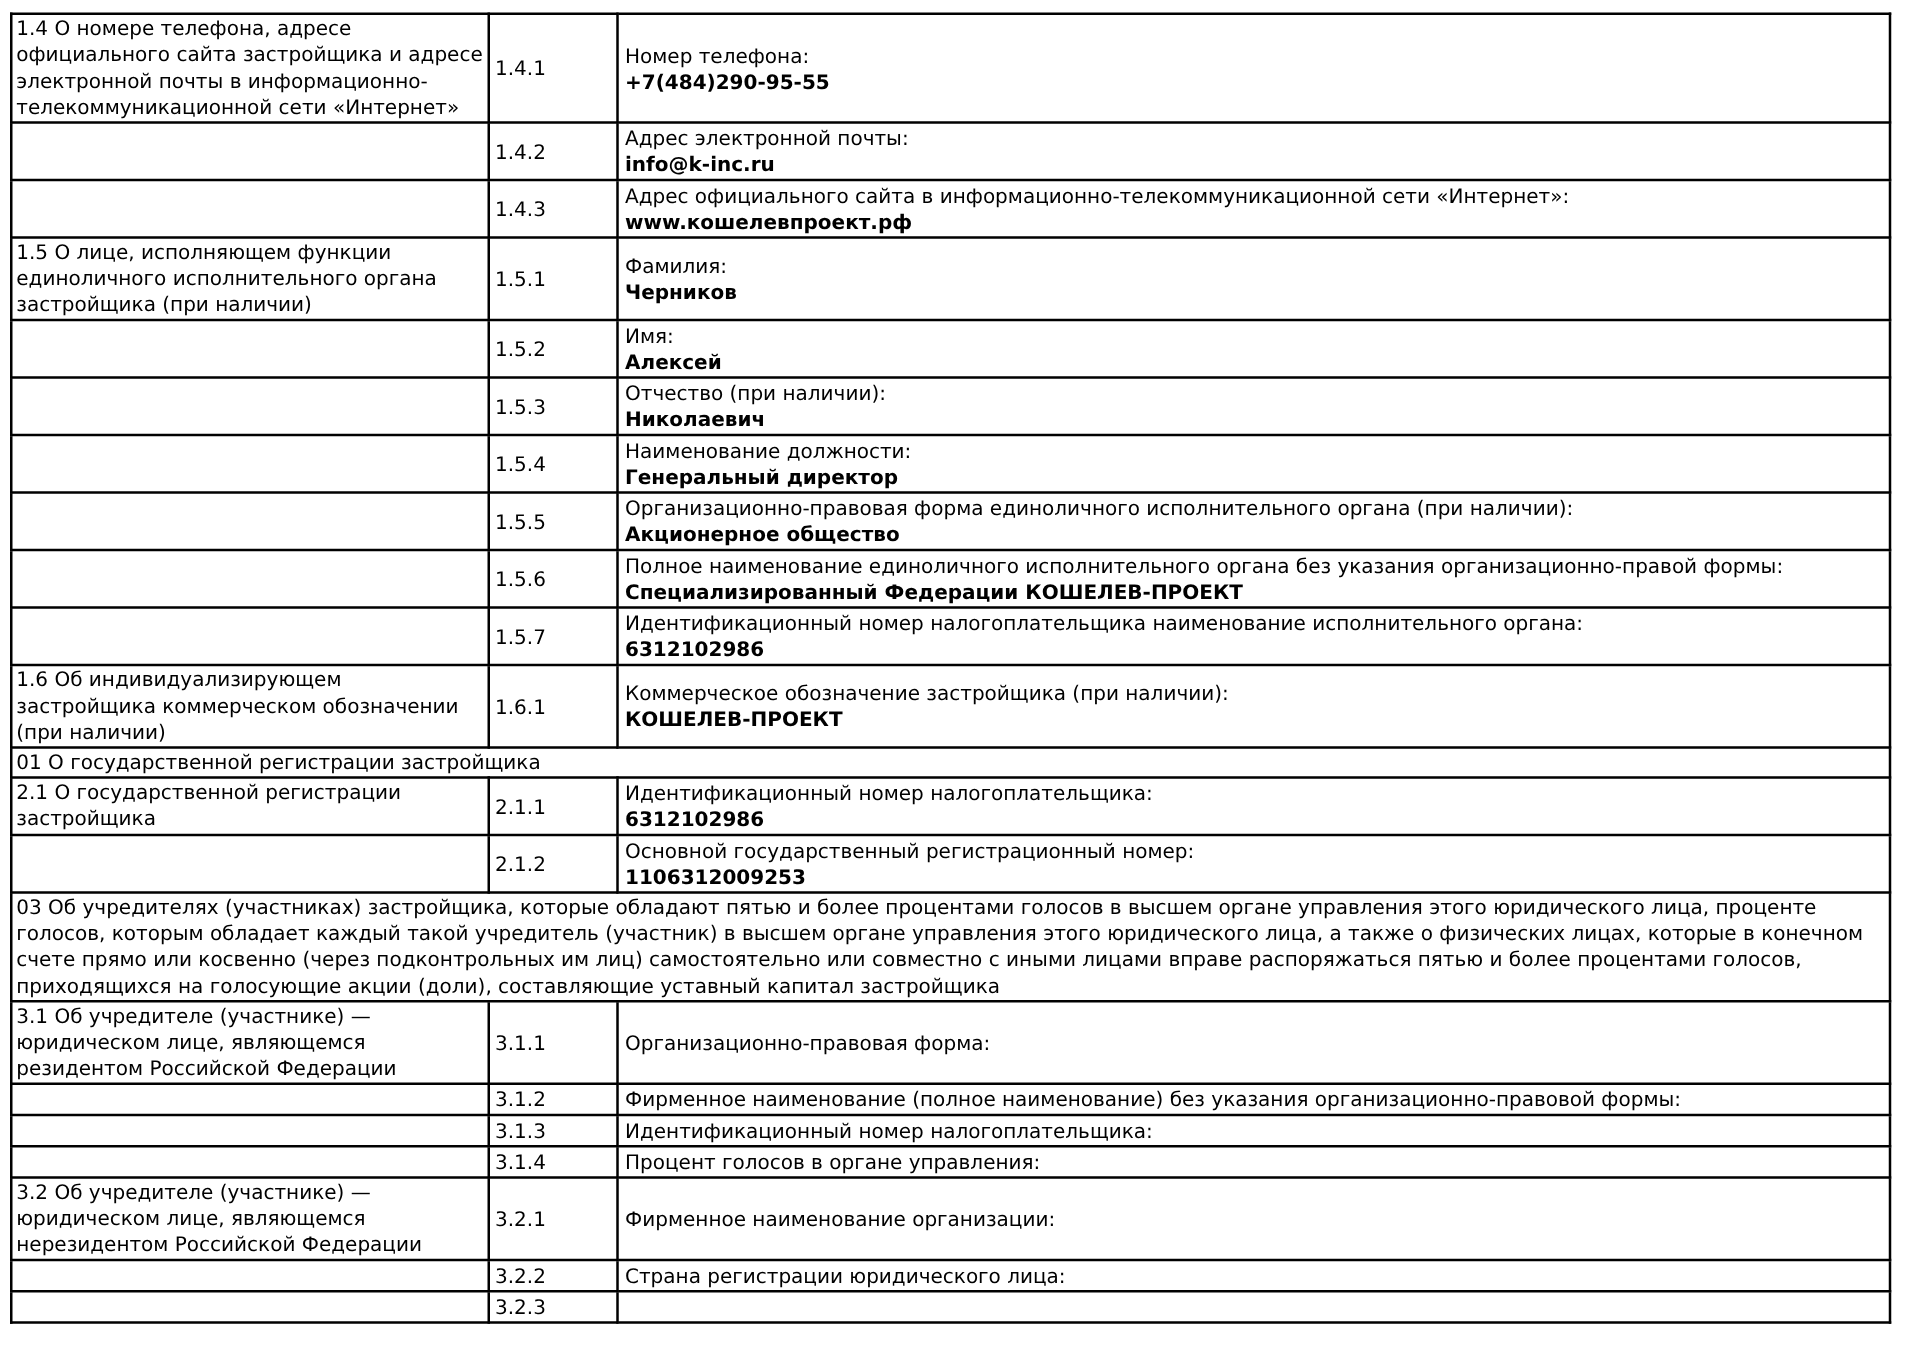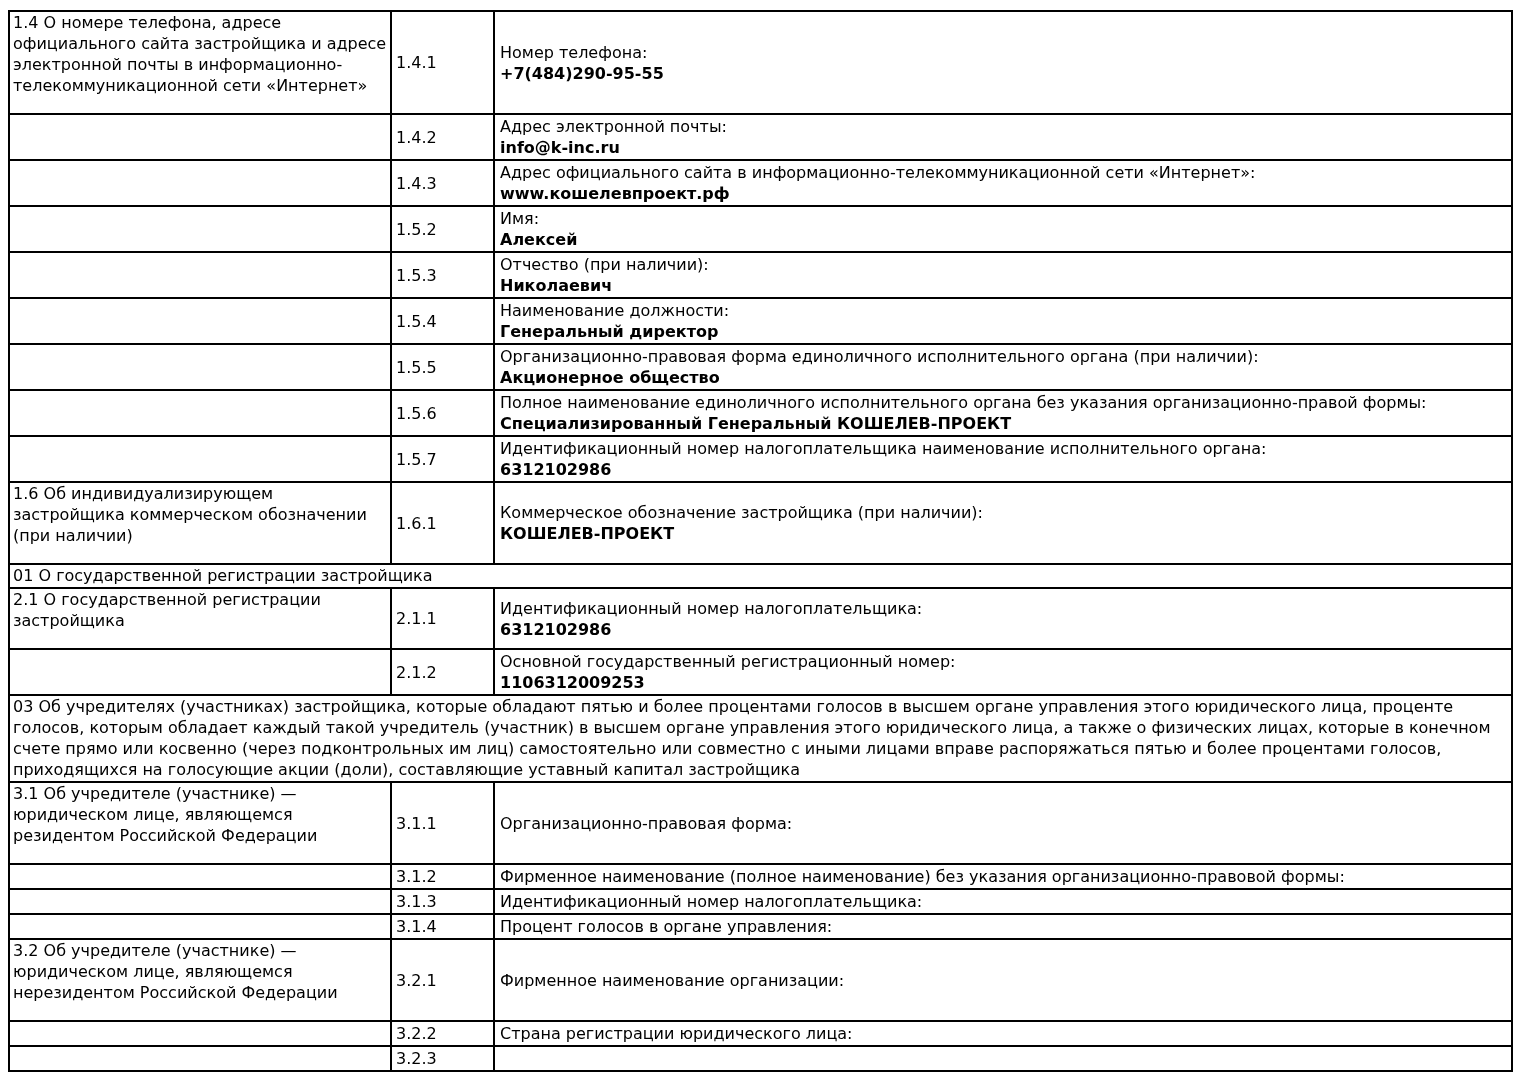--- a/index.html
+++ b/index.html
@@ -25,21 +25,21 @@
   col.w1 { width: 382px; }
   col.w2 { width: 103px; }
   td {
     border: 2px solid #000000;
     line-height: 21px;
     overflow: hidden;
     word-wrap: break-word;
   }
   td.c1 {
     vertical-align: top;
-    padding: 0 3px 17px 3px;
+    padding: 0 3px 1px 3px;
   }
   td.c2 {
     vertical-align: middle;
     padding: 1px 4px;
   }
   td.c3 {
     vertical-align: middle;
     padding: 1px 5px;
     margin-left: 13px;
   }
@@ -81,20 +81,28 @@
 
     <tr>
       <td class="c1"></td>
       <td class="c2">1.4.3</td>
       <td class="c3">
         <div class="lbl">Адрес официального сайта в информационно-телекоммуникационной сети «Интернет»:</div>
         <div class="val">www.кошелевпроект.рф</div>
       </td>
     </tr>
 
+    <tr>
+      <td class="c1">1.5 О лице, исполняющем функции единоличного исполнительного органа застройщика (при наличии)</td>
+      <td class="c2">1.5.1</td>
+      <td class="c3">
+        <div class="lbl">Фамилия:</div>
+        <div class="val">Черников</div>
+      </td>
+    </tr>
 
     <tr>
       <td class="c1"></td>
       <td class="c2">1.5.2</td>
       <td class="c3">
         <div class="lbl">Имя:</div>
         <div class="val">Алексей</div>
       </td>
     </tr>
 
@@ -123,21 +131,21 @@
         <div class="lbl">Организационно-правовая форма единоличного исполнительного органа (при наличии):</div>
         <div class="val">Акционерное общество</div>
       </td>
     </tr>
 
     <tr>
       <td class="c1"></td>
       <td class="c2">1.5.6</td>
       <td class="c3">
         <div class="lbl">Полное наименование единоличного исполнительного органа без указания организационно-правой формы:</div>
-        <div class="val">Специализированный Генеральный КОШЕЛЕВ-ПРОЕКТ</div>
+        <div class="val">Специализированный Федерации КОШЕЛЕВ-ПРОЕКТ</div>
       </td>
     </tr>
 
     <tr>
       <td class="c1"></td>
       <td class="c2">1.5.7</td>
       <td class="c3">
         <div class="lbl">Идентификационный номер налогоплательщика наименование исполнительного органа:</div>
         <div class="val">6312102986</div>
       </td>

